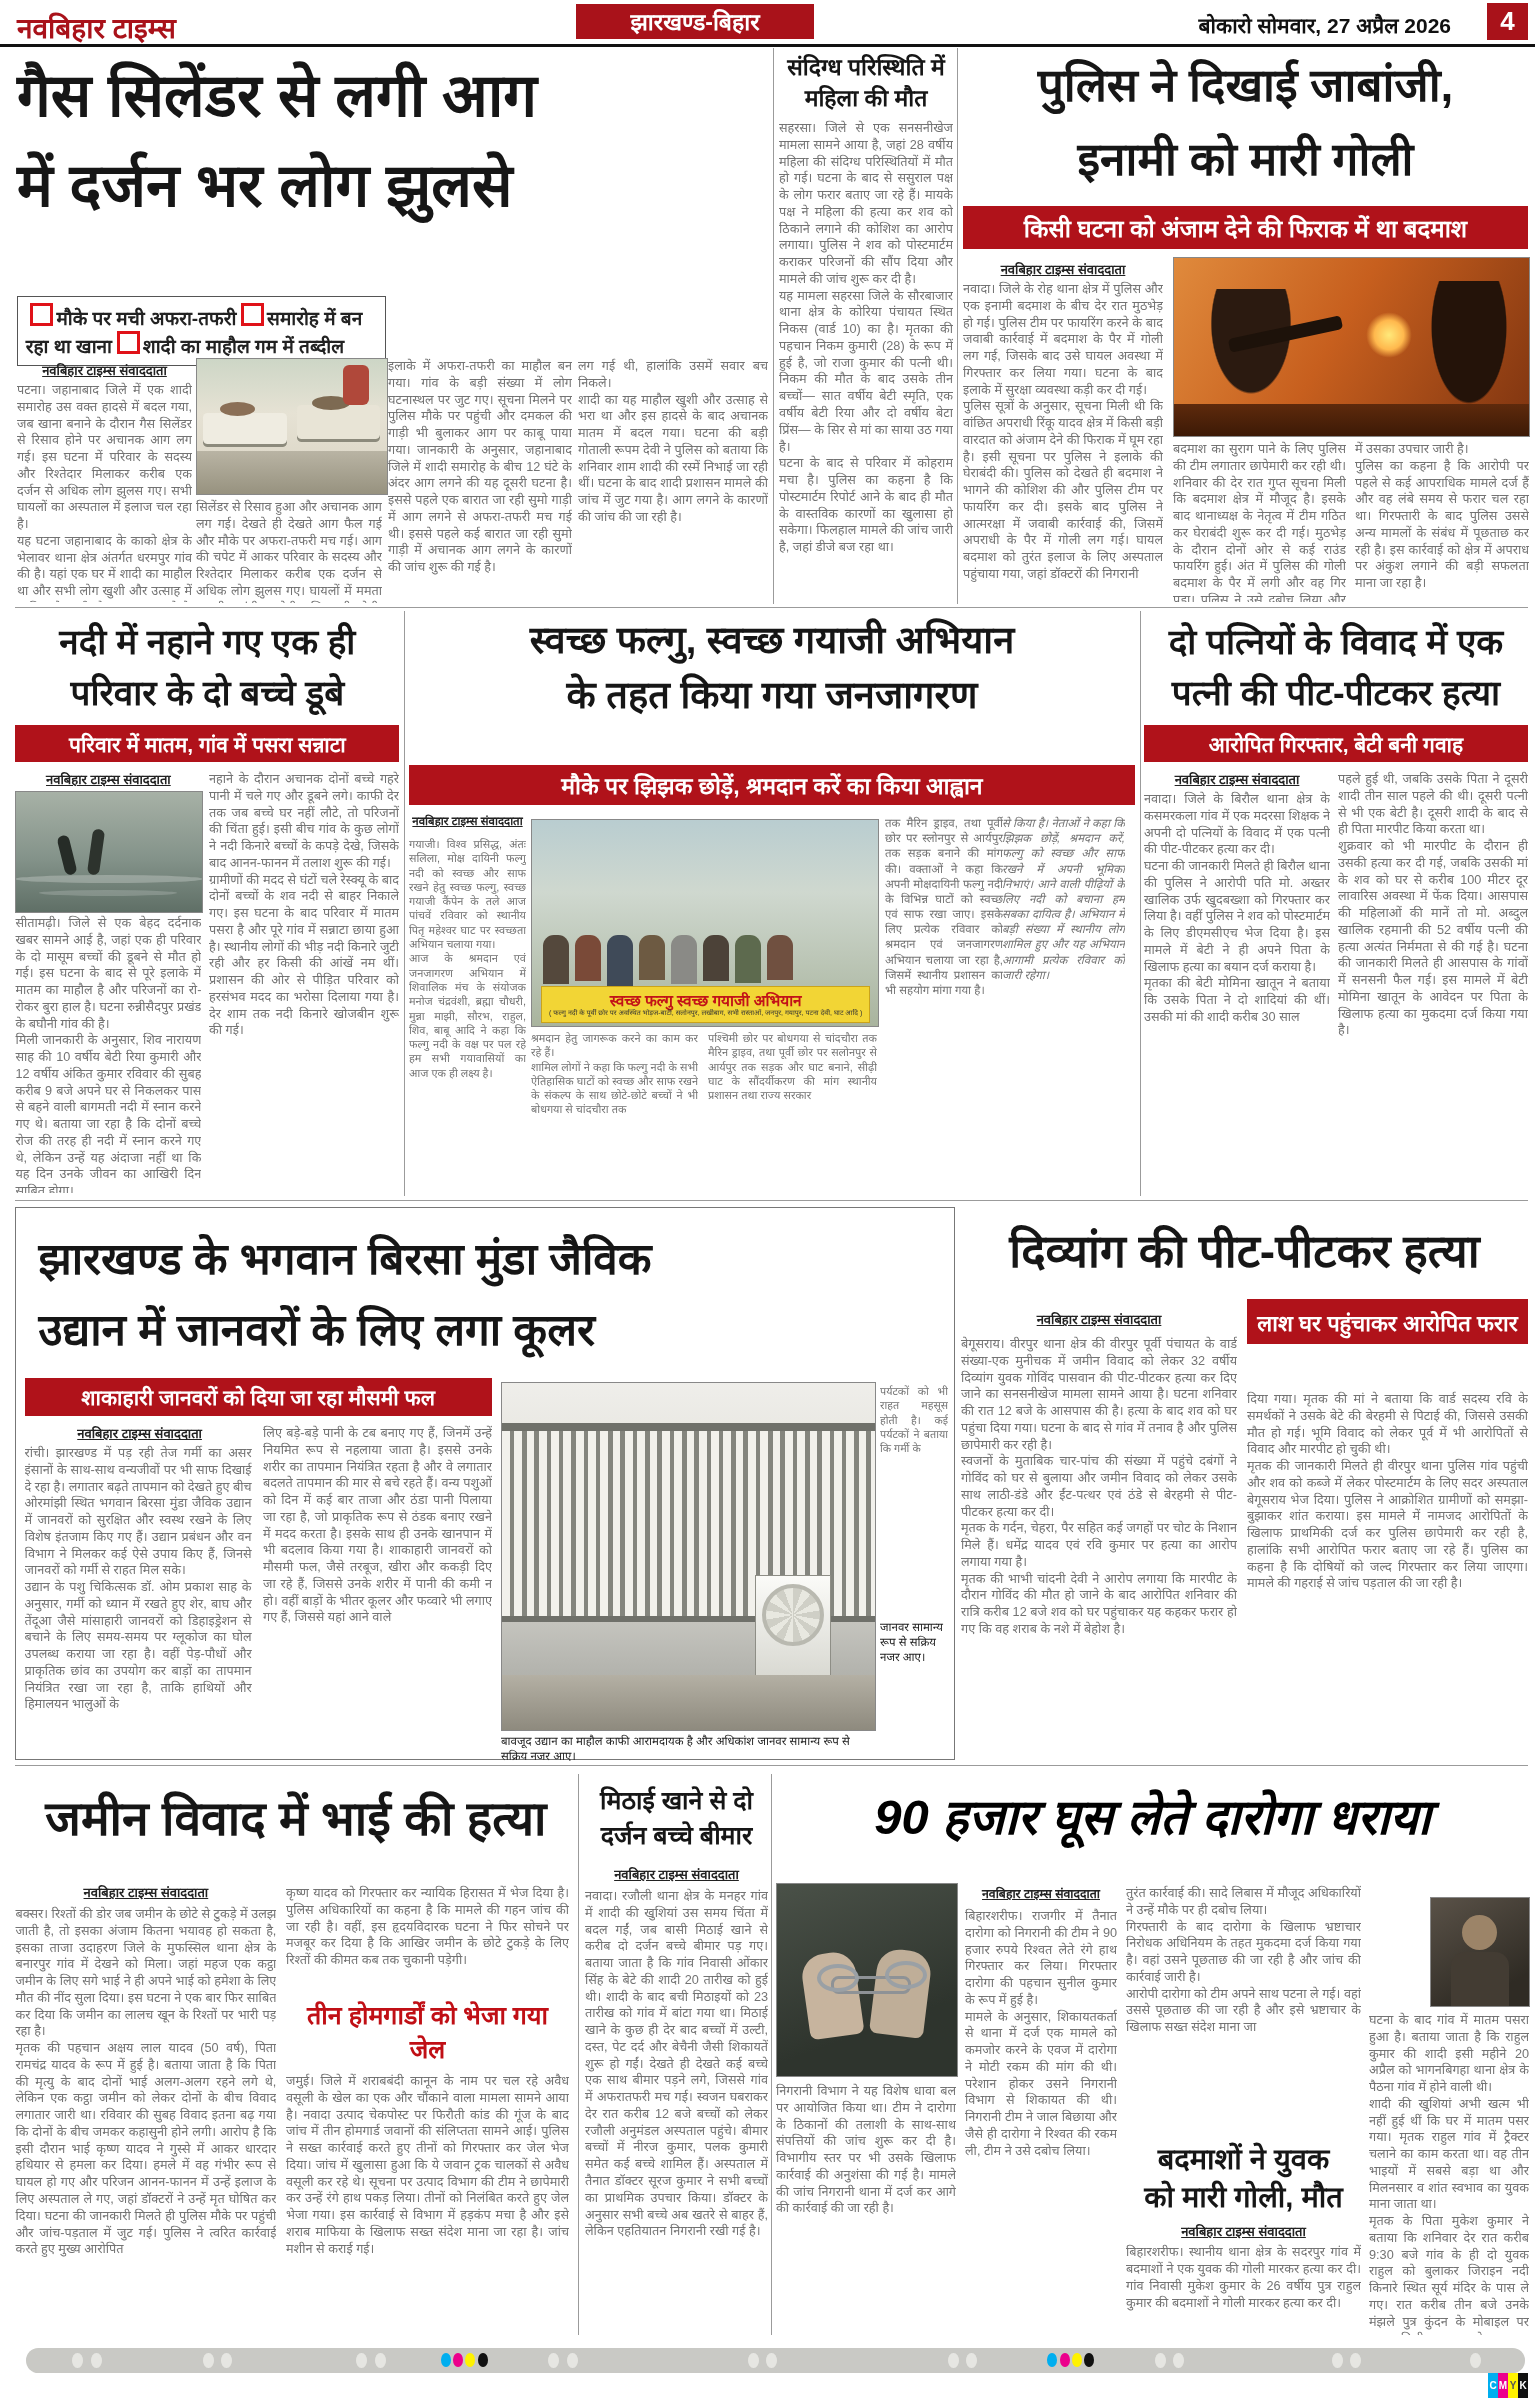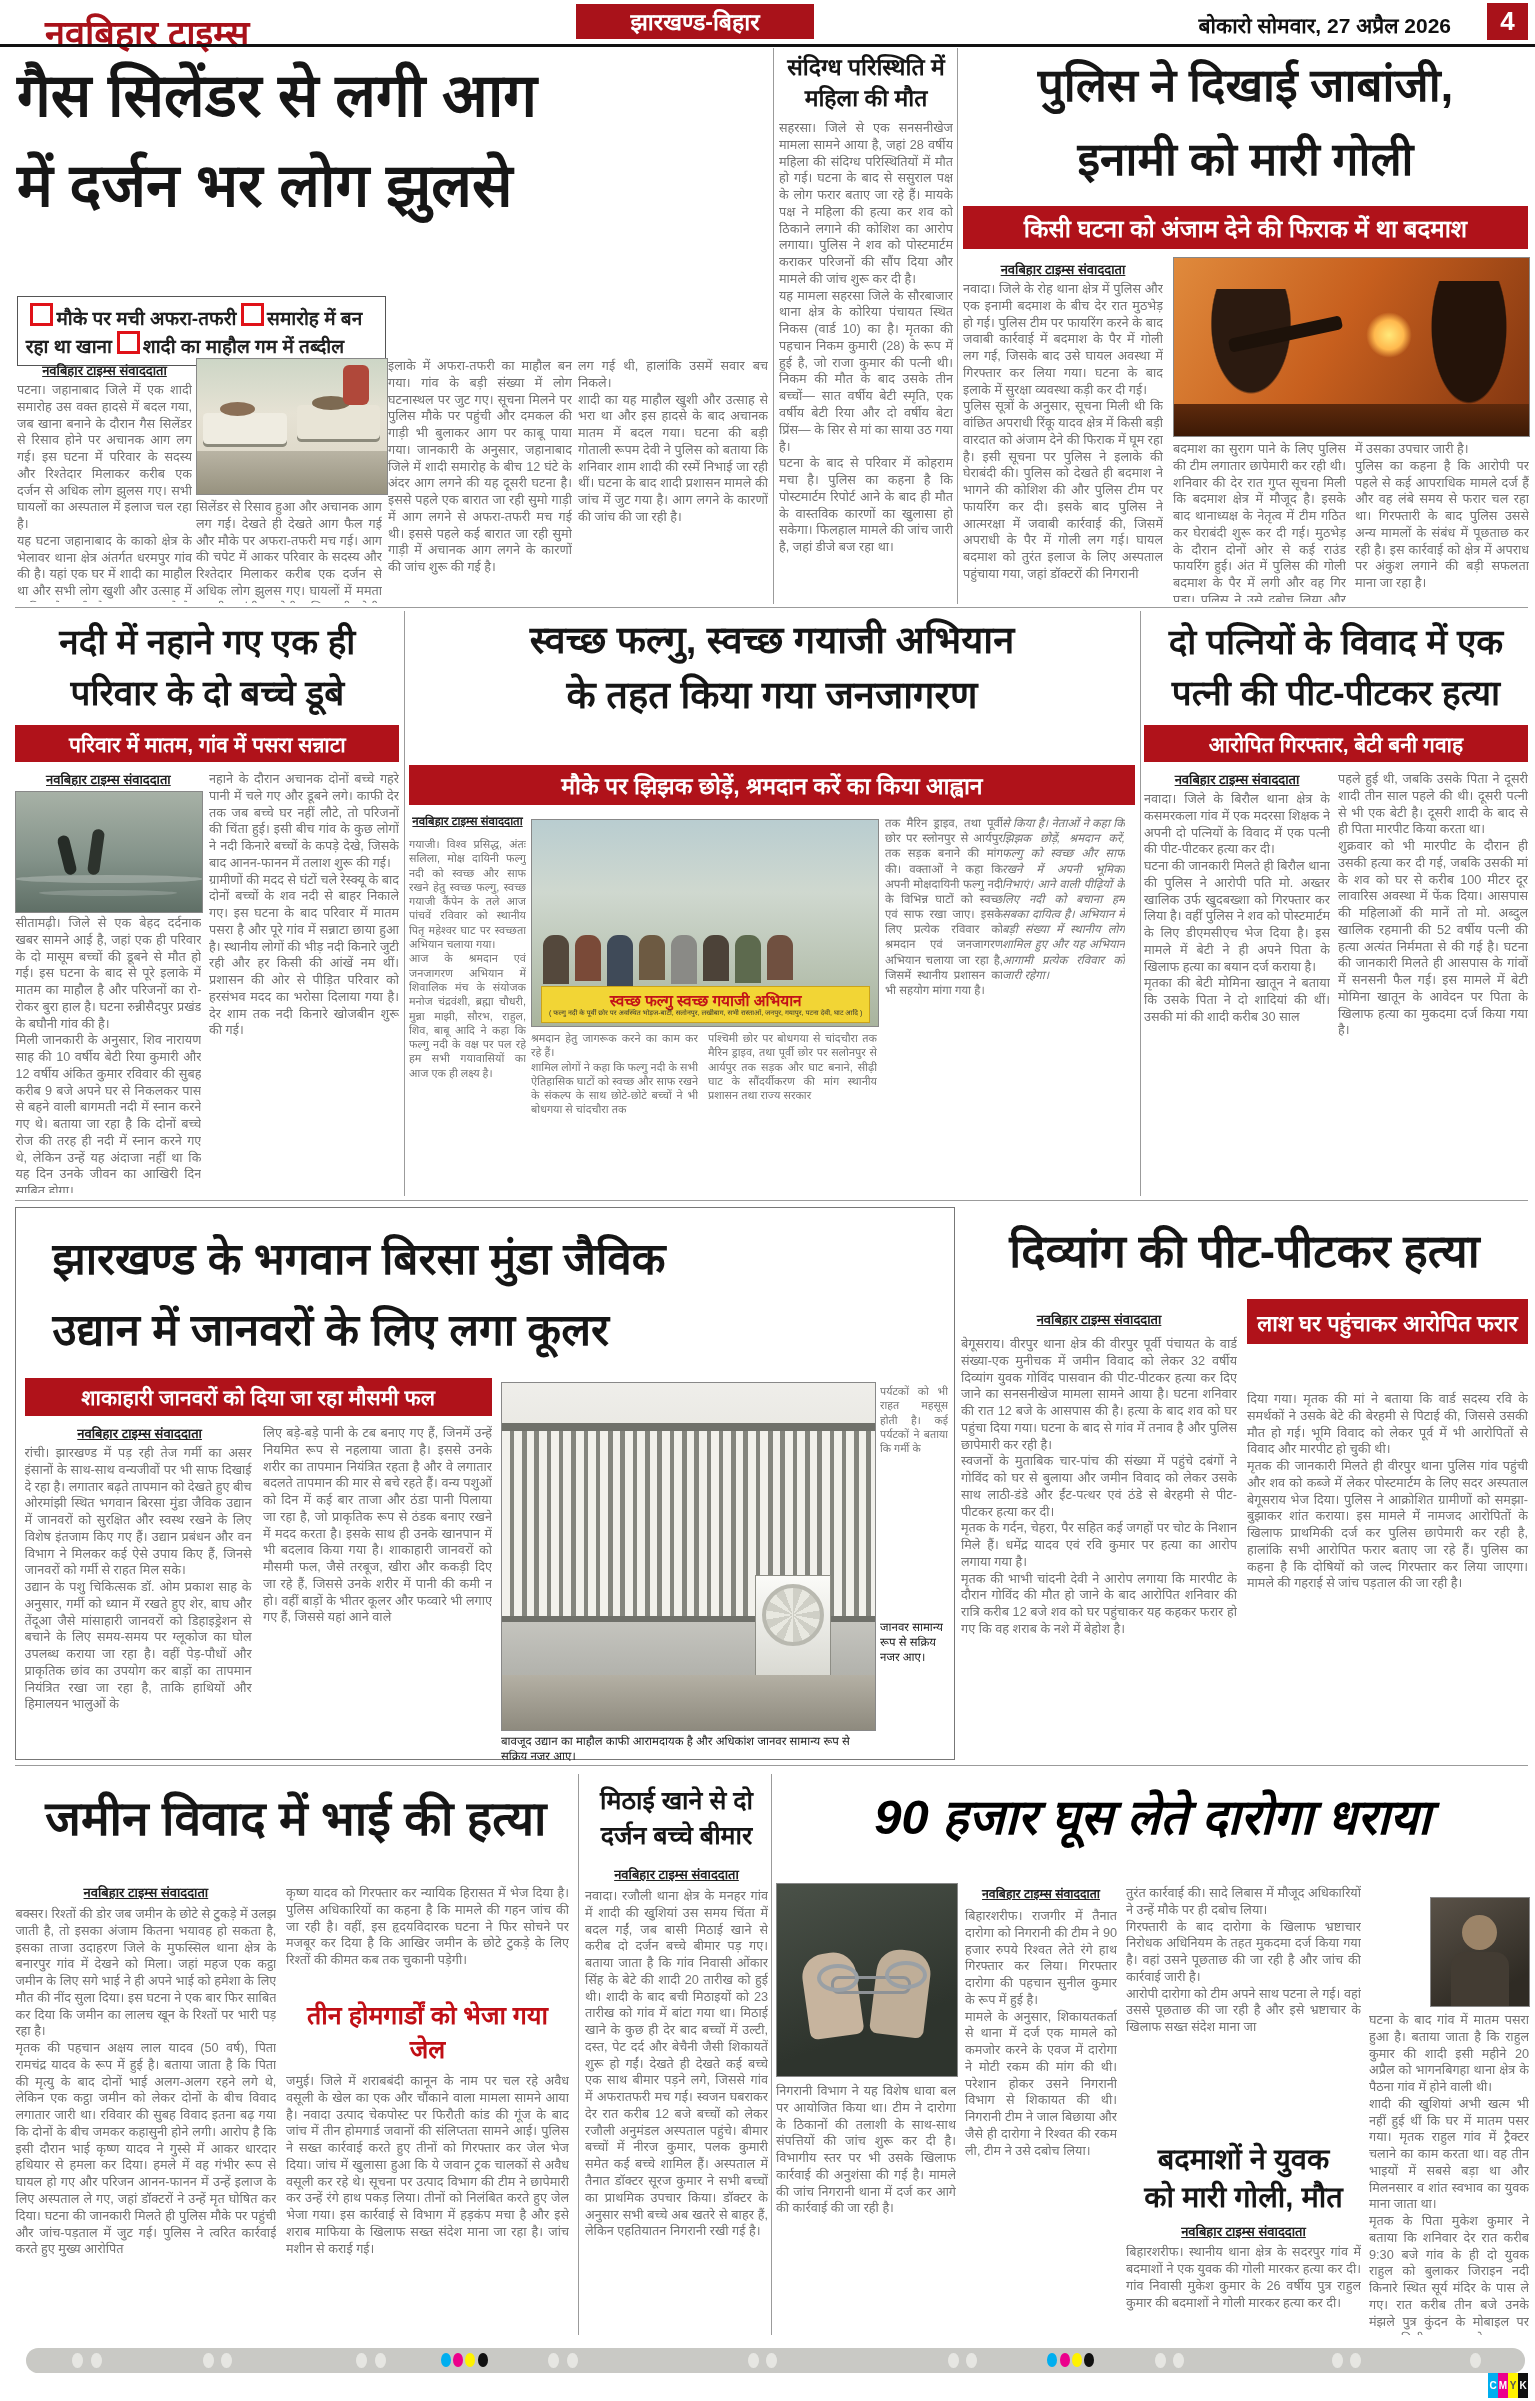--- a/index.html
+++ b/index.html
@@ -1,21 +1,21 @@
 <!DOCTYPE html>
 <html style="font-size:12.3px"><head>
 <meta charset="utf-8">
 <style>
   html,body{margin:0;padding:0;background:#ffffff;}
   .page{position:relative;width:1536px;height:2401px;background:#fff;overflow:hidden;
         font-family:"Liberation Sans","DejaVu Sans",sans-serif;color:#1c1c1c;}
   .abs{position:absolute;}
   .prewrap{white-space:pre-line;}
   
-  .mast-name{font-size:36px;font-weight:bold;color:#a9121a;margin-left:28px;}
+  .mast-name{font-size:28px;font-weight:bold;color:#a9121a;}
   .edition-box{background:#a9121a;color:#fff;font-size:23px;font-weight:bold;
                display:flex;align-items:center;justify-content:center;}
   .mast-date{font-size:21px;font-weight:bold;color:#111;}
   .pagenum{background:#a9121a;color:#fff;font-size:26px;font-weight:bold;
            display:flex;align-items:center;justify-content:center;}
   .mast-rule{background:#111;}
   
   .hl{font-weight:bold;color:#161616;text-align:center;}
   .hl-red{color:#000000;font-style:italic;}
   .kicker{background:#b0121a;color:#fff;font-weight:bold;text-align:center;
@@ -164,21 +164,21 @@
   <div class="abs byline" style="left:1144px;top:770px;width:186px;">नवबिहार टाइम्स संवाददाता</div>
   <div class="abs body-txt" style="left:1144px;top:791px;width:186px;height:402px;">नवादा। जिले के बिरौल थाना क्षेत्र के कसमरकला गांव में एक मदरसा शिक्षक ने अपनी दो पत्नियों के विवाद में एक पत्नी की पीट-पीटकर हत्या कर दी।
 घटना की जानकारी मिलते ही बिरौल थाना की पुलिस ने आरोपी पति मो. अख्तर खालिक उर्फ खुदबख्शा को गिरफ्तार कर लिया है। वहीं पुलिस ने शव को पोस्टमार्टम के लिए डीएमसीएच भेज दिया है। इस मामले में बेटी ने ही अपने पिता के खिलाफ हत्या का बयान दर्ज कराया है।
 मृतका की बेटी मोमिना खातून ने बताया कि उसके पिता ने दो शादियां की थीं। उसकी मां की शादी करीब 30 साल</div>
   <div class="abs body-txt" style="left:1338px;top:771px;width:190px;height:422px;">पहले हुई थी, जबकि उसके पिता ने दूसरी शादी तीन साल पहले की थी। दूसरी पत्नी से भी एक बेटी है। दूसरी शादी के बाद से ही पिता मारपीट किया करता था।
 शुक्रवार को भी मारपीट के दौरान ही उसकी हत्या कर दी गई, जबकि उसकी मां के शव को घर से करीब 100 मीटर दूर लावारिस अवस्था में फेंक दिया। आसपास की महिलाओं की मानें तो मो. अब्दुल खालिक रहमानी की 52 वर्षीय पत्नी की हत्या अत्यंत निर्ममता से की गई है। घटना की जानकारी मिलते ही आसपास के गांवों में सनसनी फैल गई। इस मामले में बेटी मोमिना खातून के आवेदन पर पिता के खिलाफ हत्या का मुकदमा दर्ज किया गया है।</div>
 
   <div class="abs hline" style="left:15.4px;top:1200px;width:1513px;"></div>
 
   <div class="abs" style="left:15.4px;top:1207px;width:938px;height:551px;border:1.5px solid #777;"></div>
-  <div class="abs hl prewrap" style="left:37px;top:1223px;width:922px;font-size:44px;line-height:71px;text-align:left;padding-left:15.4px;box-sizing:border-box;">झारखण्ड के भगवान बिरसा मुंडा जैविक
+  <div class="abs hl prewrap" style="left:23px;top:1223px;width:922px;font-size:44px;line-height:71px;text-align:left;padding-left:15.4px;box-sizing:border-box;">झारखण्ड के भगवान बिरसा मुंडा जैविक
 उद्यान में जानवरों के लिए लगा कूलर</div>
   <div class="abs kicker kicker-sm" style="left:24.6px;top:1378px;width:467px;height:38px;">शाकाहारी जानवरों को दिया जा रहा मौसमी फल</div>
   <div class="abs byline" style="left:24.6px;top:1424px;width:230px;">नवबिहार टाइम्स संवाददाता</div>
   <div class="abs body-txt" style="left:24.6px;top:1445px;width:227px;height:301px;">रांची। झारखण्ड में पड़ रही तेज गर्मी का असर इंसानों के साथ-साथ वन्यजीवों पर भी साफ दिखाई दे रहा है। लगातार बढ़ते तापमान को देखते हुए बीच ओरमांझी स्थित भगवान बिरसा मुंडा जैविक उद्यान में जानवरों को सुरक्षित और स्वस्थ रखने के लिए विशेष इंतजाम किए गए हैं। उद्यान प्रबंधन और वन विभाग ने मिलकर कई ऐसे उपाय किए हैं, जिनसे जानवरों को गर्मी से राहत मिल सके।
 उद्यान के पशु चिकित्सक डॉ. ओम प्रकाश साह के अनुसार, गर्मी को ध्यान में रखते हुए शेर, बाघ और तेंदूआ जैसे मांसाहारी जानवरों को डिहाइड्रेशन से बचाने के लिए समय-समय पर ग्लूकोज का घोल उपलब्ध कराया जा रहा है। वहीं पेड़-पौधों और प्राकृतिक छांव का उपयोग कर बाड़ों का तापमान नियंत्रित रखा जा रहा है, ताकि हाथियों और हिमालयन भालुओं के</div>
   <div class="abs body-txt" style="left:263px;top:1425px;width:229px;height:321px;">लिए बड़े-बड़े पानी के टब बनाए गए हैं, जिनमें उन्हें नियमित रूप से नहलाया जाता है। इससे उनके शरीर का तापमान नियंत्रित रहता है और वे लगातार बदलते तापमान की मार से बचे रहते हैं। वन्य पशुओं को दिन में कई बार ताजा और ठंडा पानी पिलाया जा रहा है, जो प्राकृतिक रूप से ठंडक बनाए रखने में मदद करता है। इसके साथ ही उनके खानपान में भी बदलाव किया गया है। शाकाहारी जानवरों को मौसमी फल, जैसे तरबूज, खीरा और ककड़ी दिए जा रहे हैं, जिससे उनके शरीर में पानी की कमी न हो। वहीं बाड़ों के भीतर कूलर और फव्वारे भी लगाए गए हैं, जिससे यहां आने वाले</div>
 
   <div class="abs photo" style="left:501px;top:1382px;width:373px;height:347px;background:linear-gradient(180deg,#efeeea 0%,#e3e2dc 30%,#cfcec8 60%,#9fa09a 100%);">
     <div class="abs" style="left:0;top:46px;width:373px;height:192px;background:repeating-linear-gradient(90deg,#f2f1ec 0 7.7px,#84857e 7.7px 12.3px);"></div>
     <div class="abs" style="left:0;top:40px;width:373px;height:7.7px;background:#6f706a;"></div>

